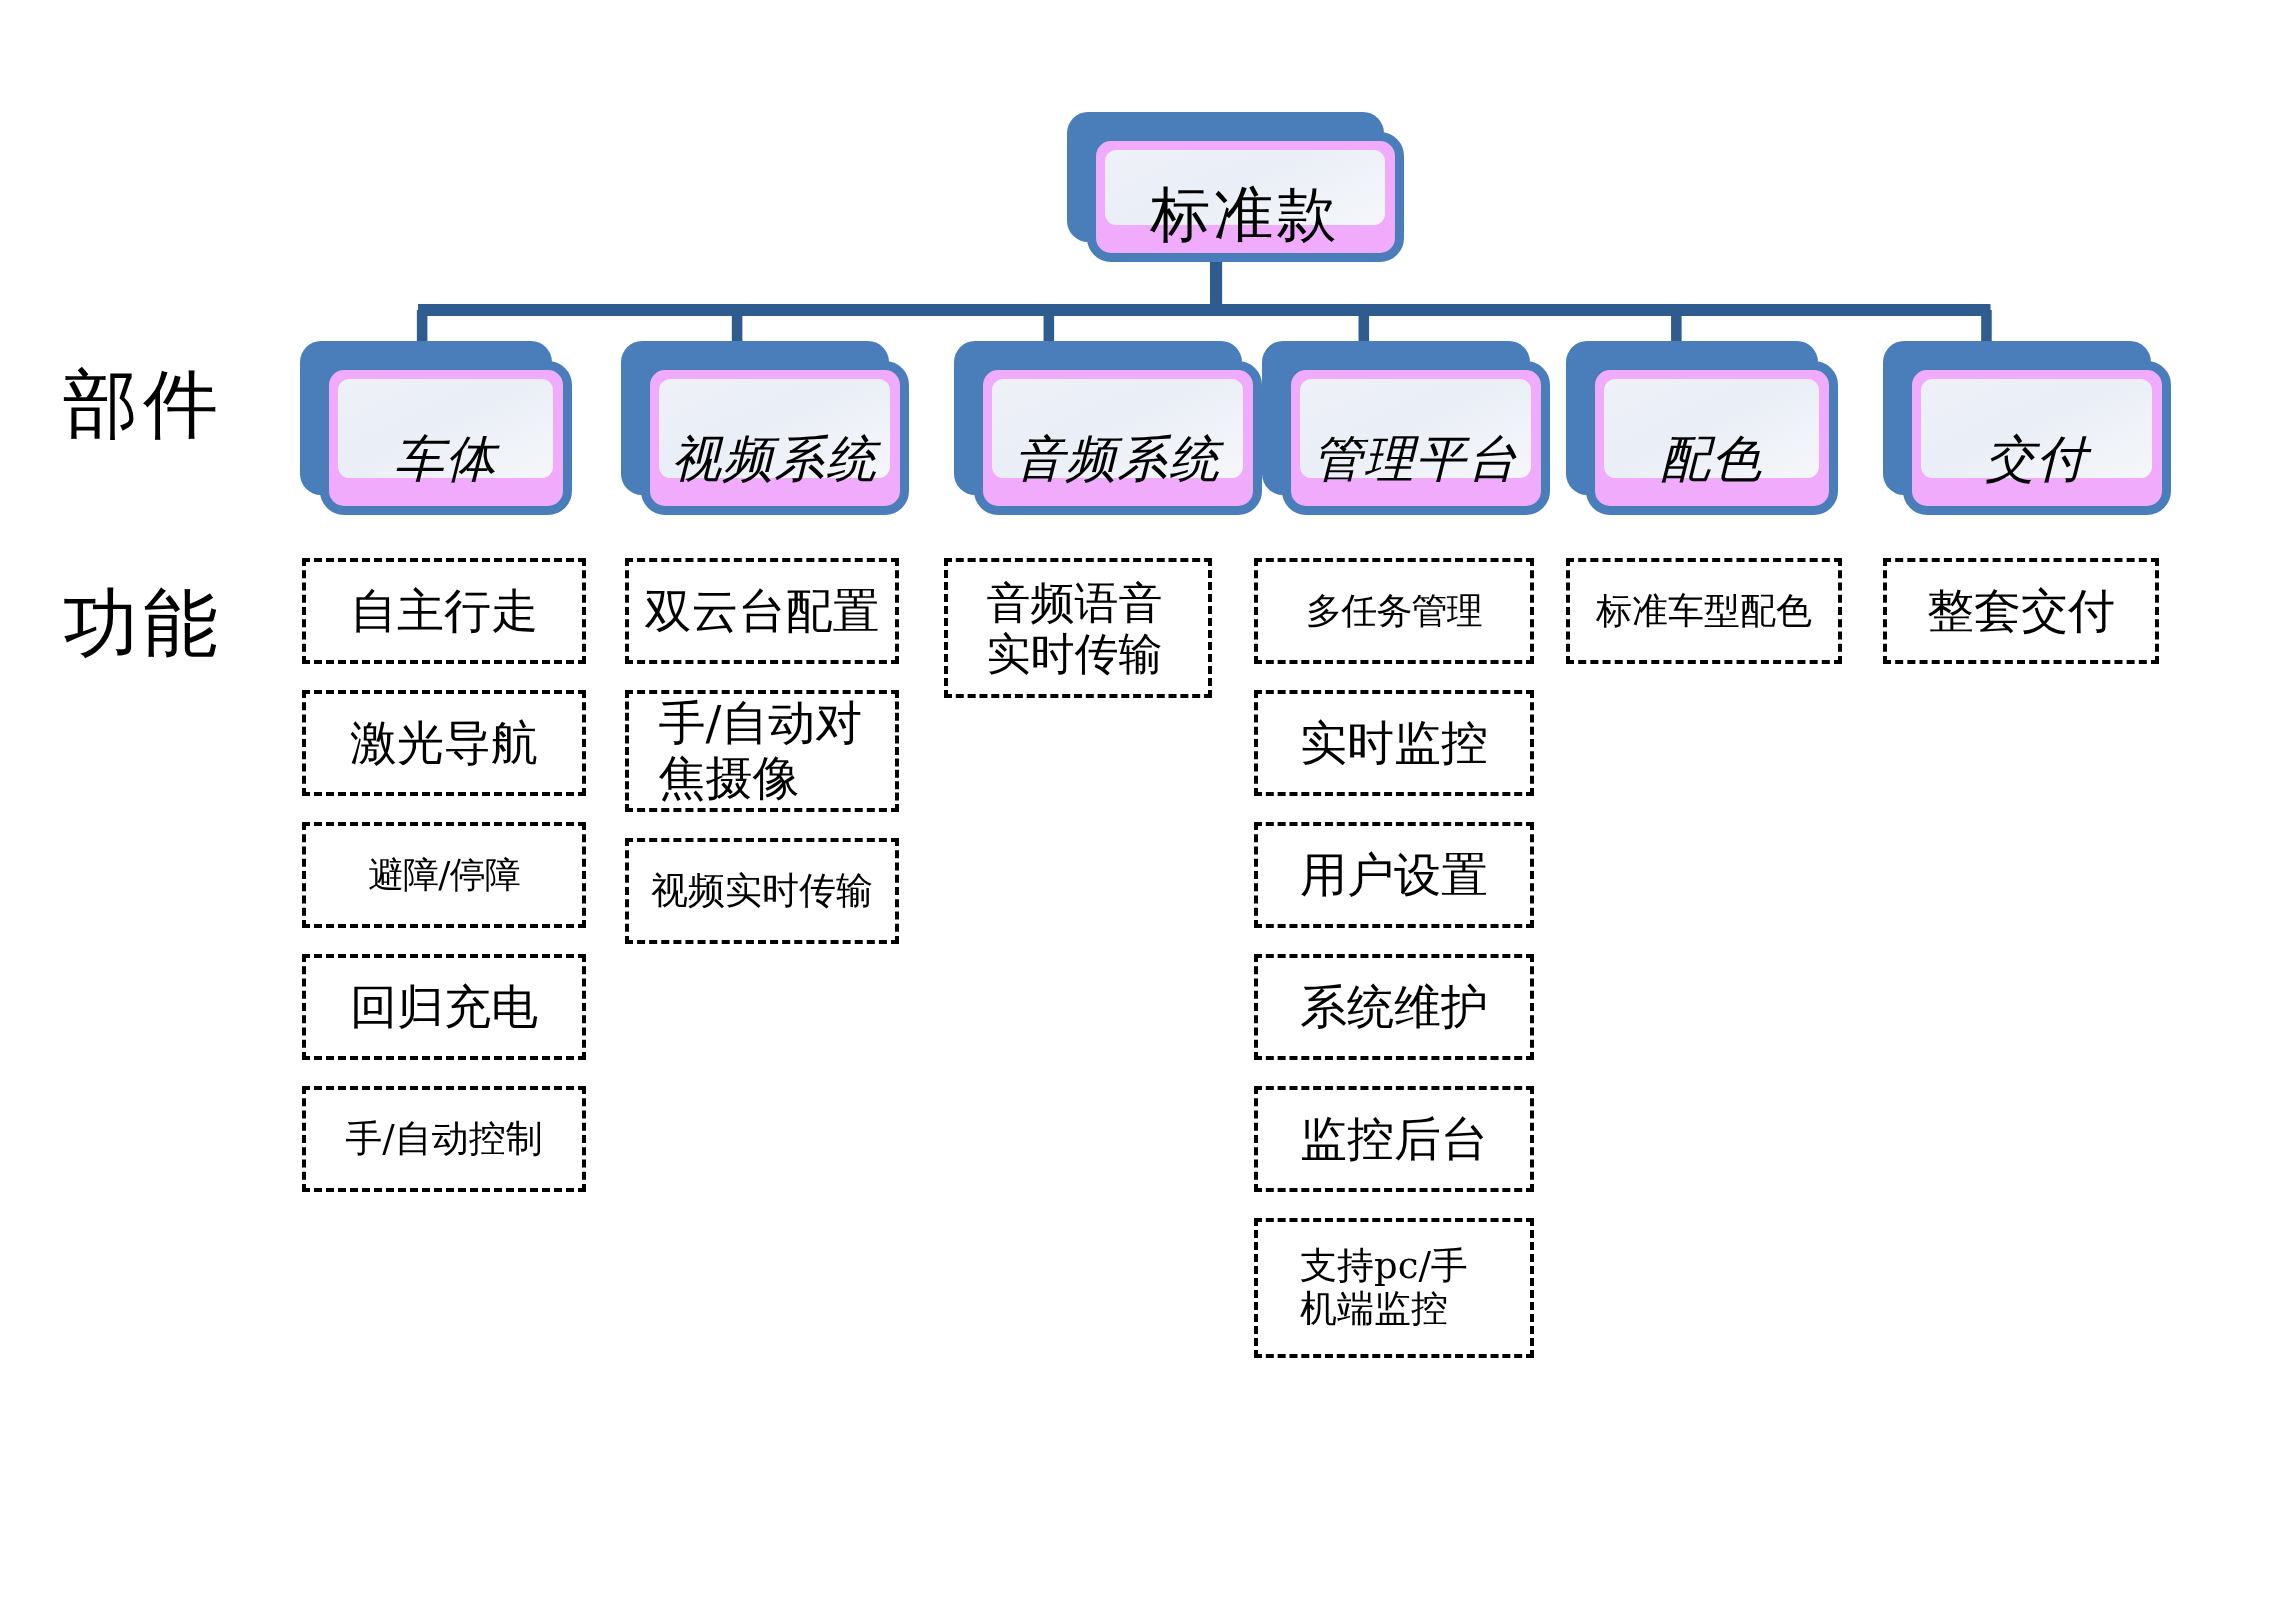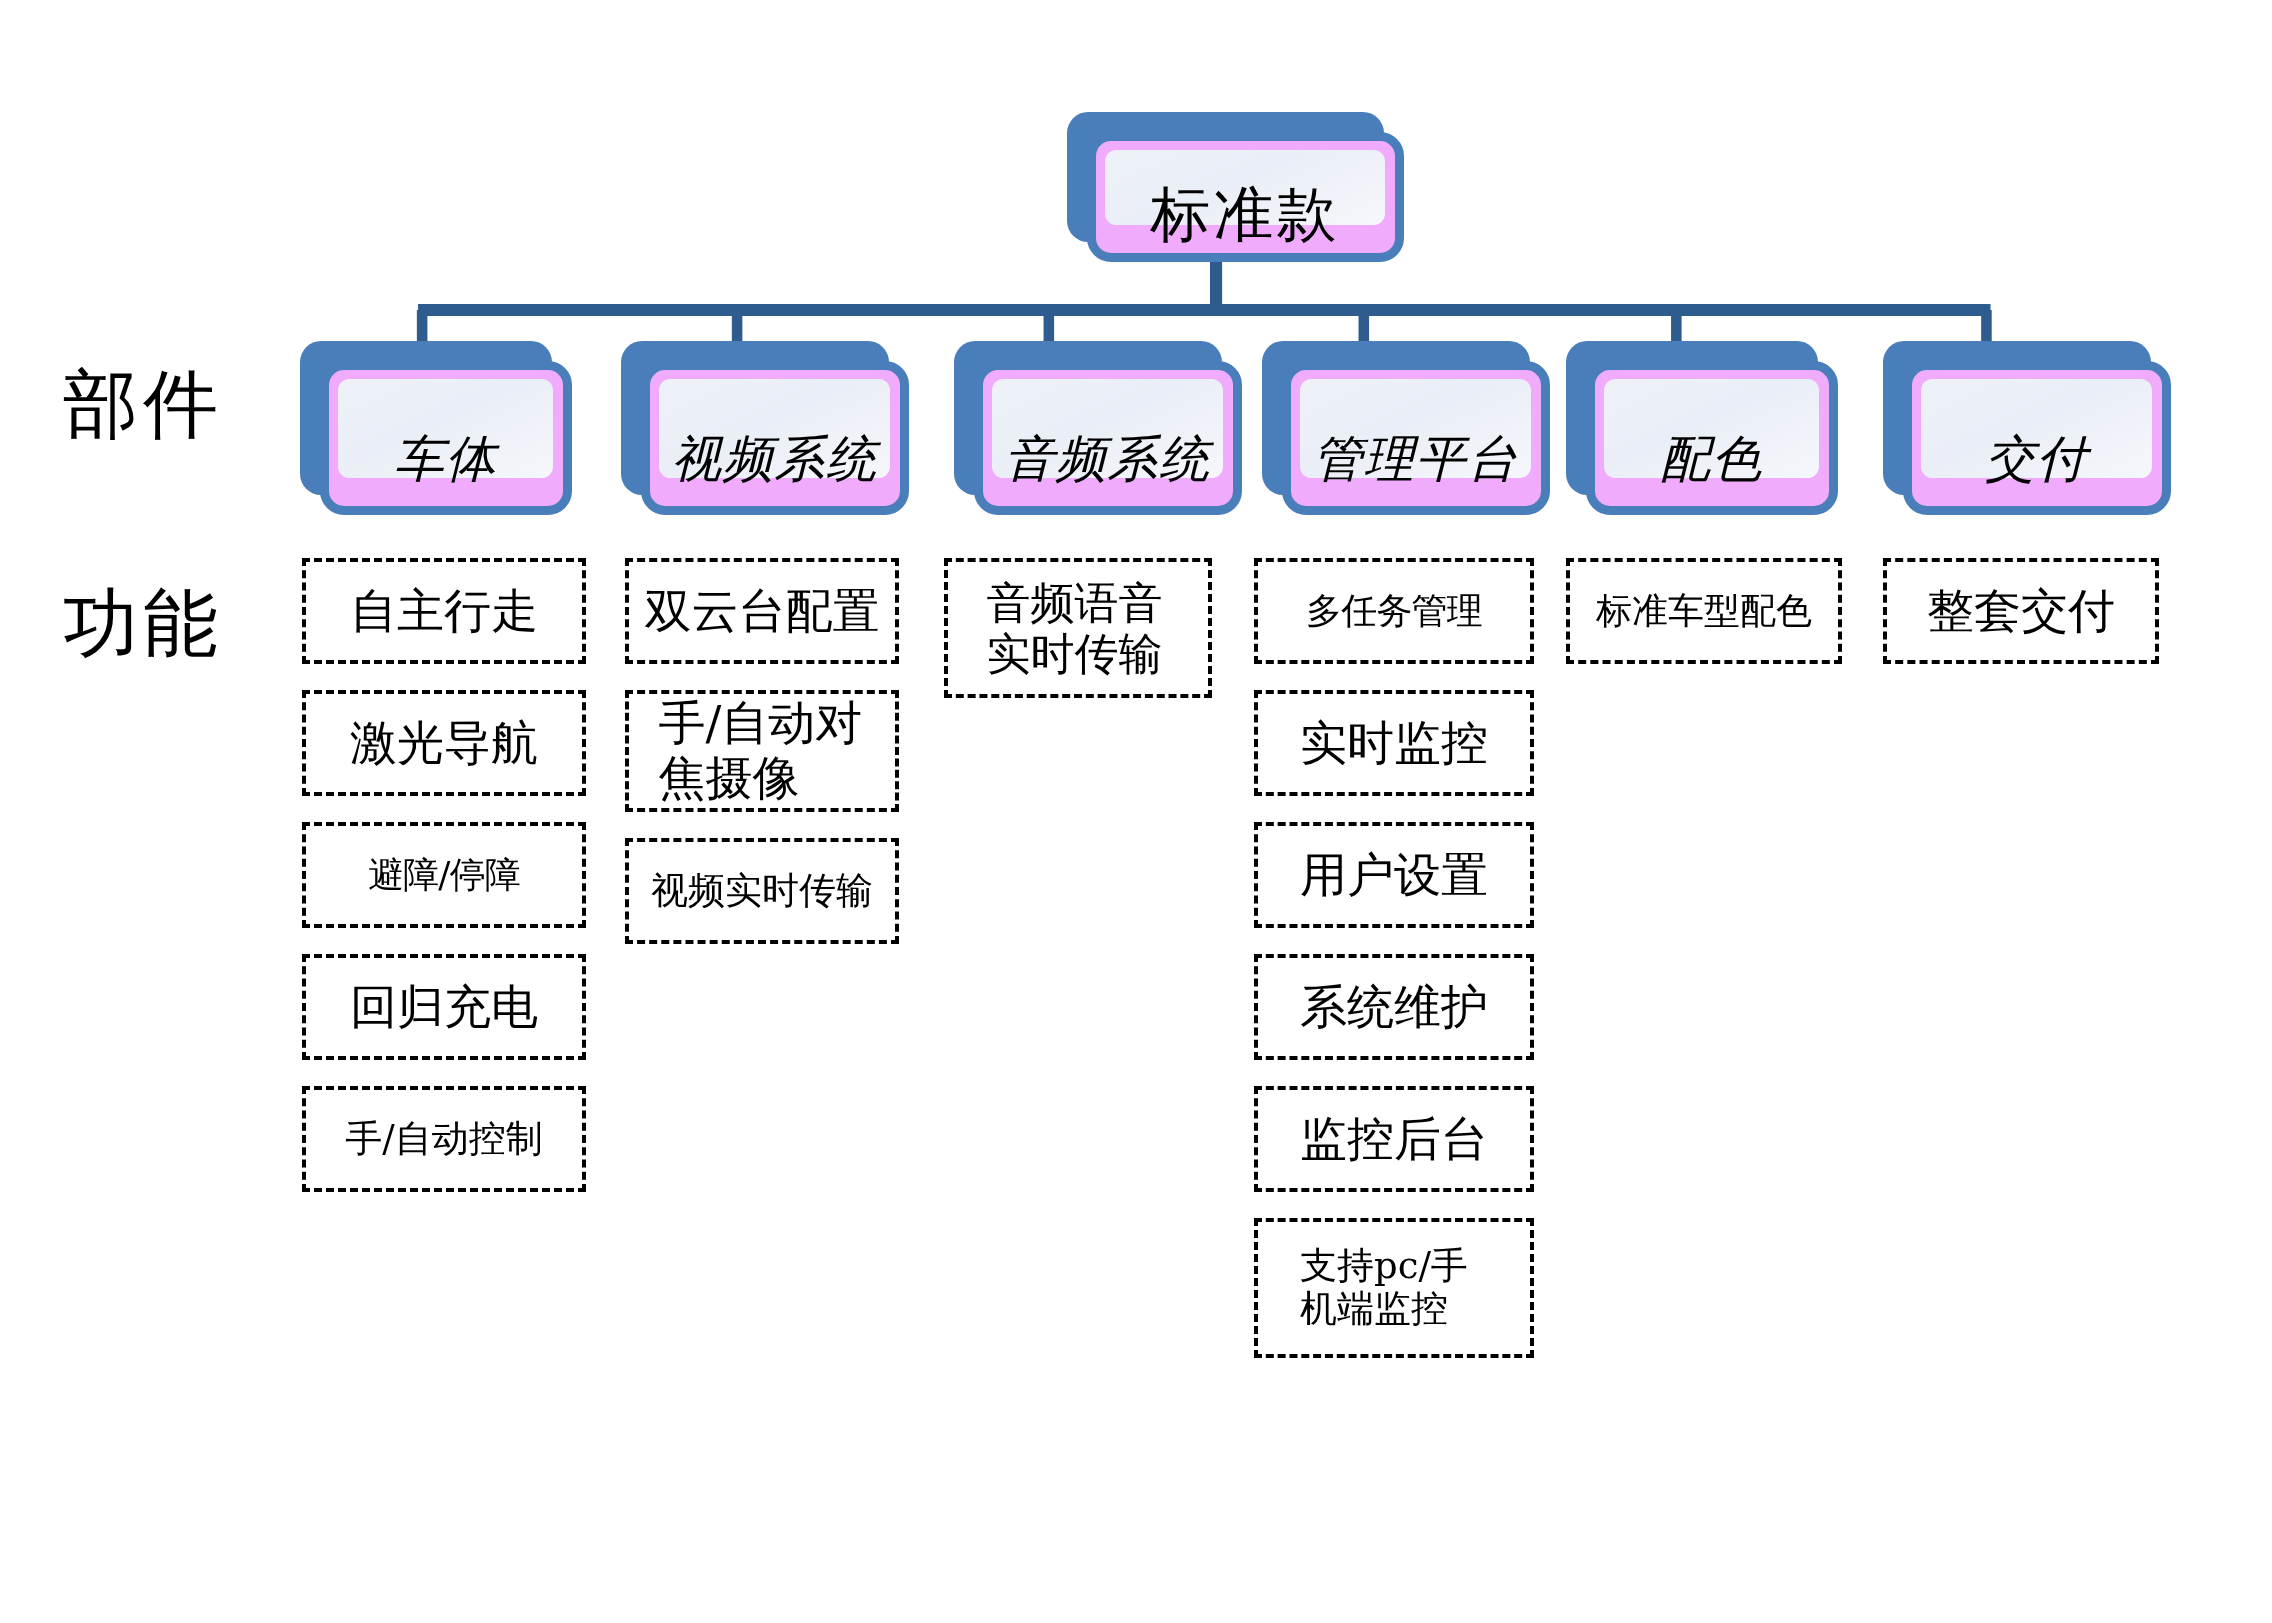--- a/index.html
+++ b/index.html
@@ -94,21 +94,21 @@
   
   #node-root { left: 1067px; top: 112px; width: 317px; height: 130px; }
   #node-root .node-label { font-size: 60px; margin-top: 34px; letter-spacing: 3.2px; }
 
   
   .node.component { top: 341px; height: 154px; font-style: italic; }
   .node.component .node-label { font-size: 50px; margin-top: 42px; letter-spacing: 1.6px; }
 
   #node-c0 { left: 300px;  width: 252px; }
   #node-c1 { left: 621px;  width: 268px; }
-  #node-c2 { left: 954px; width: 268px; }
+  #node-c2 { left: 954px; width: 268px; padding-left: 20px; }
   #node-c3 { left: 1262px; width: 268px; }
   #node-c4 { left: 1566px; width: 252px; }
   #node-c5 { left: 1883px; width: 268px; }
 
   
   .fn-col {
     position: absolute;
     top: 558px;
     display: flex;
     flex-direction: column;

